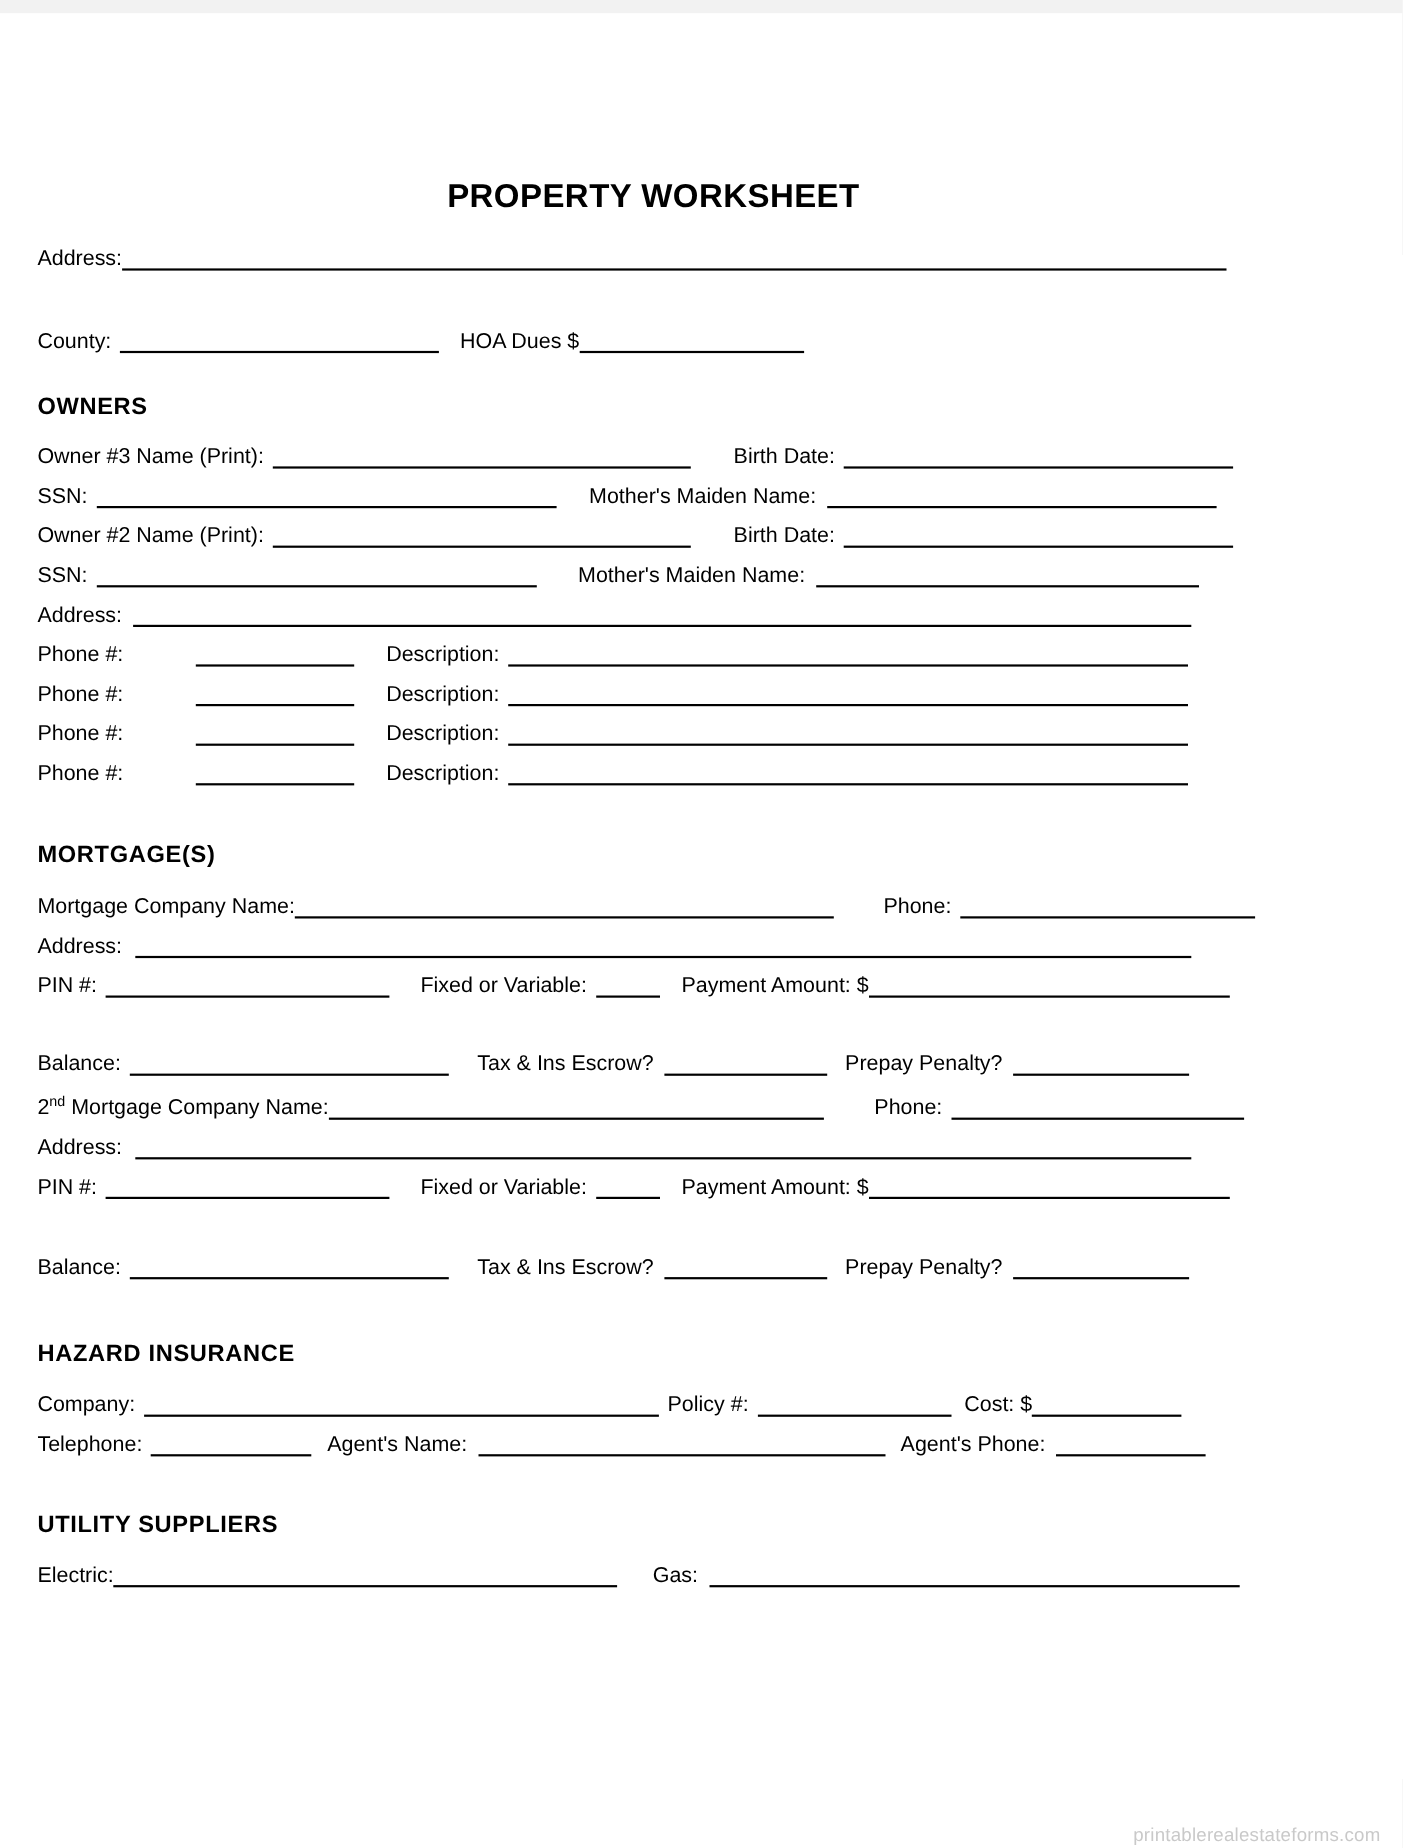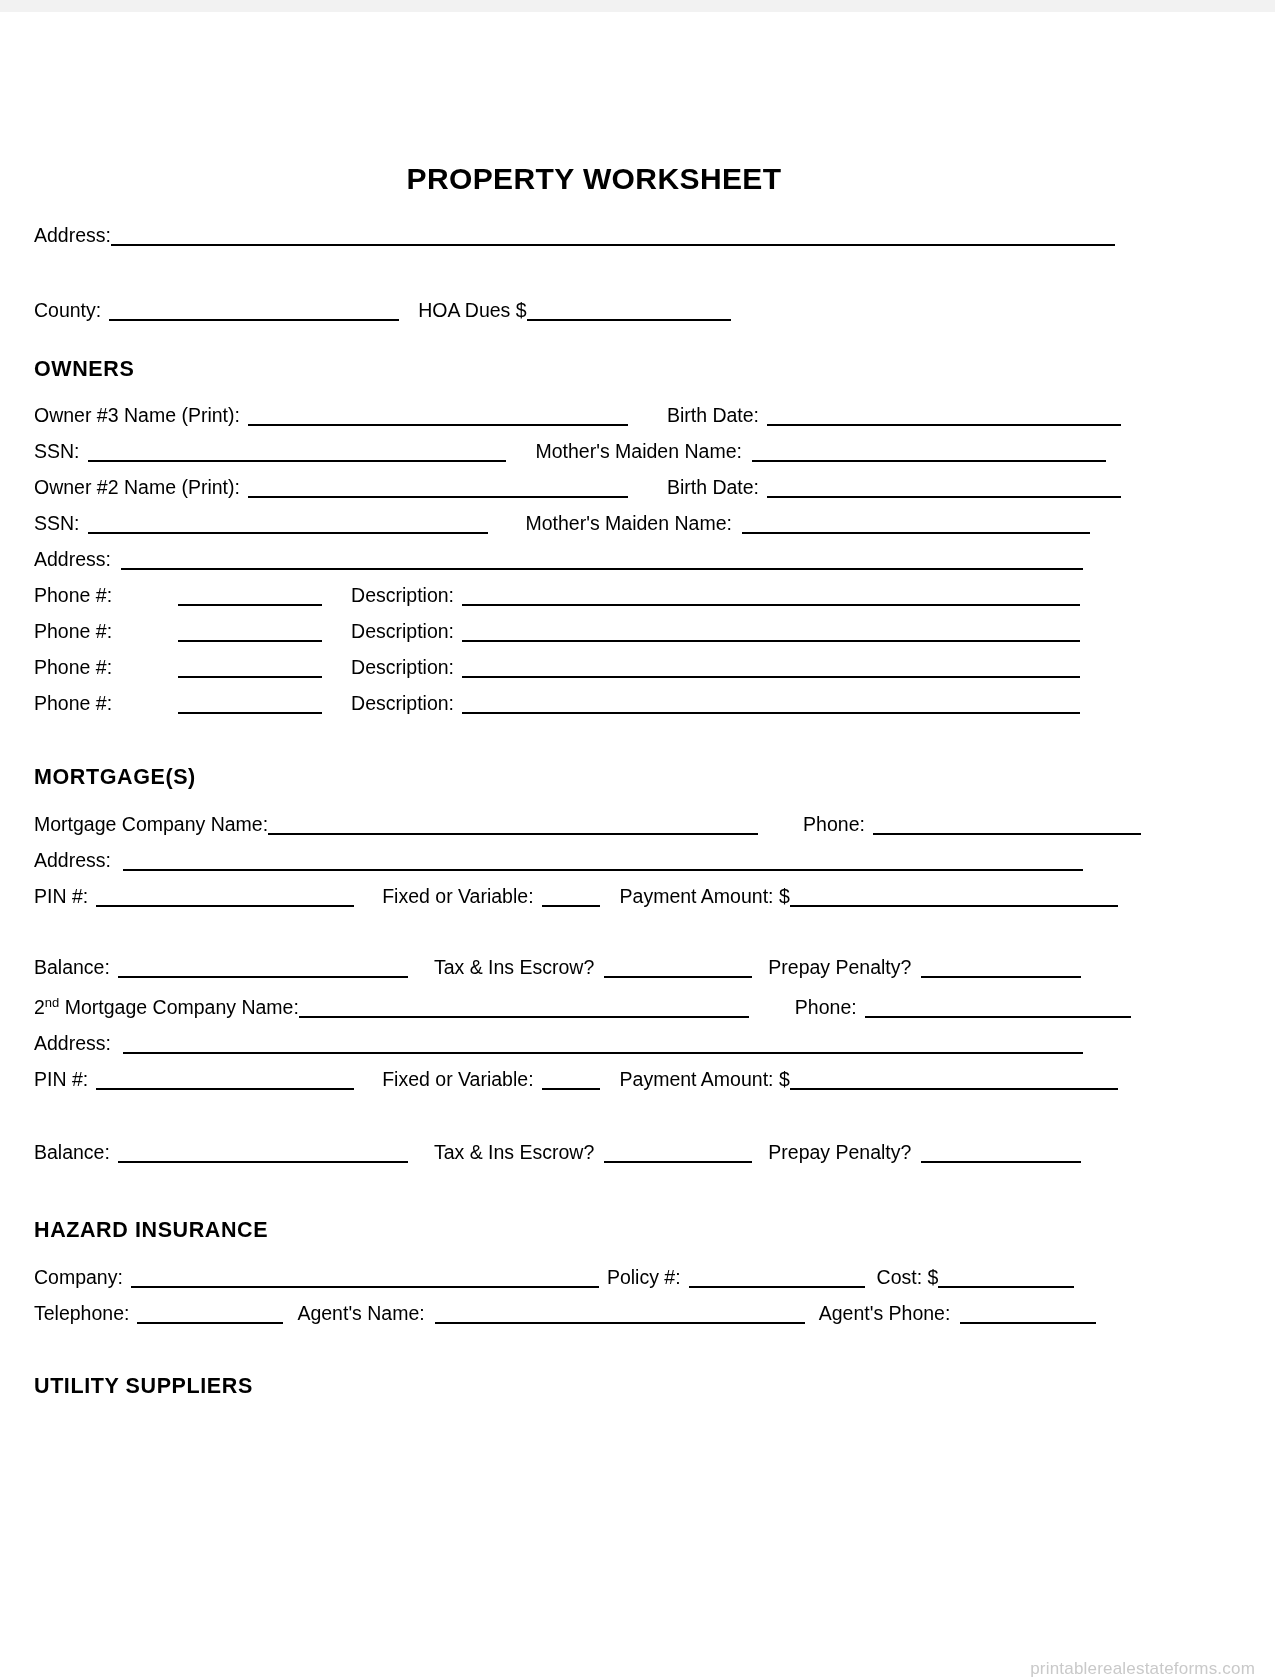--- a/index.html
+++ b/index.html
@@ -307,17 +307,25 @@
       <span class="gap" style="width:10px;"></span>
       <span class="fill" style="width:370px;"></span>
       <span class="gap" style="width:14px;"></span>
       <span class="lbl">Agent's Phone:</span>
       <span class="gap" style="width:10px;"></span>
       <span class="fill" style="width:136px;"></span>
     </div>
 
     <div class="sec" style="top:1362px;">UTILITY SUPPLIERS</div>
 
+    <div class="row" style="top:1405px;">
+      <span class="lbl">Electric:</span>
+      <span class="fill" style="width:458px;"></span>
+      <span class="gap" style="width:32px;"></span>
+      <span class="lbl">Gas:</span>
+      <span class="gap" style="width:10px;"></span>
+      <span class="fill" style="width:482px;"></span>
+    </div>
 
   </div>
 
   <div class="watermark">printablerealestateforms.com</div>
 </div>
 
 </body></html>

